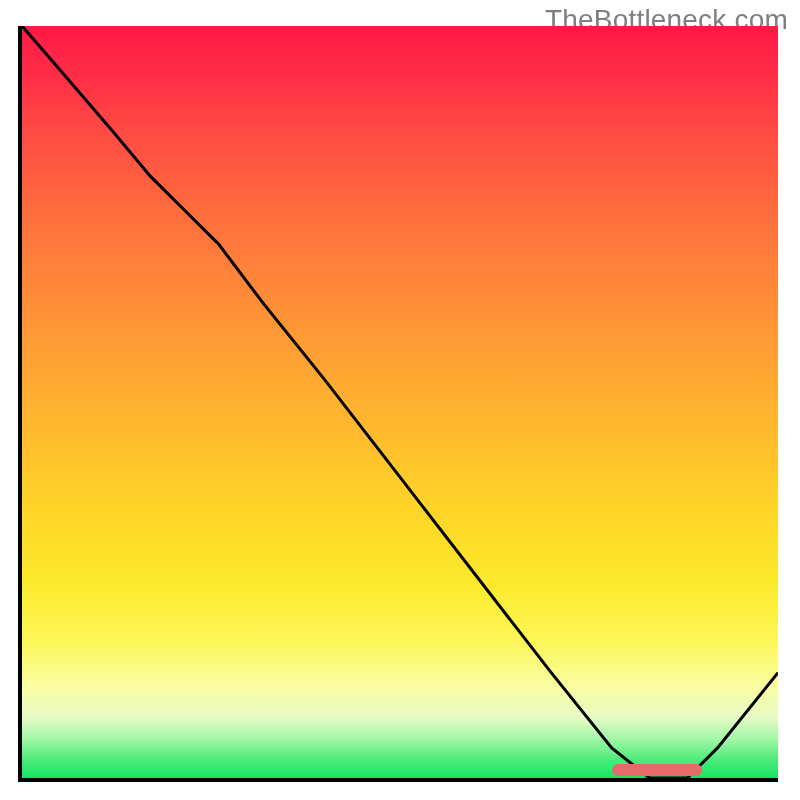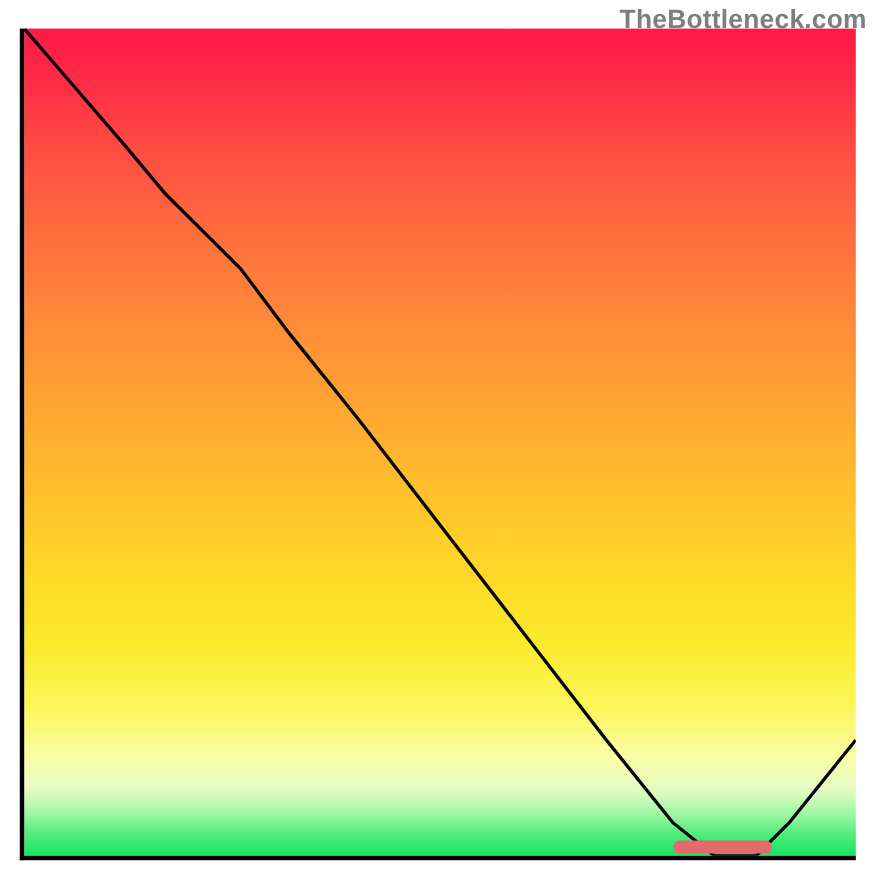--- a/index.html
+++ b/index.html
@@ -14,23 +14,23 @@
   .wrap {
     position: relative;
     width: 800px;
     height: 800px;
   }
   .watermark {
     position: absolute;
     top: 4px;
     right: 12px;
     color: #7e7e7e;
-    font-size: 24px;
+    font-size: 28px;
     letter-spacing: 0.2px;
-    font-weight: 700;
+    font-weight: 400;
   }
   .plot {
     position: absolute;
     left: 22px;
     top: 26px;
     width: 756px;
     height: 752px;
     background: linear-gradient(
       to bottom,
       #ff1846 0%,

